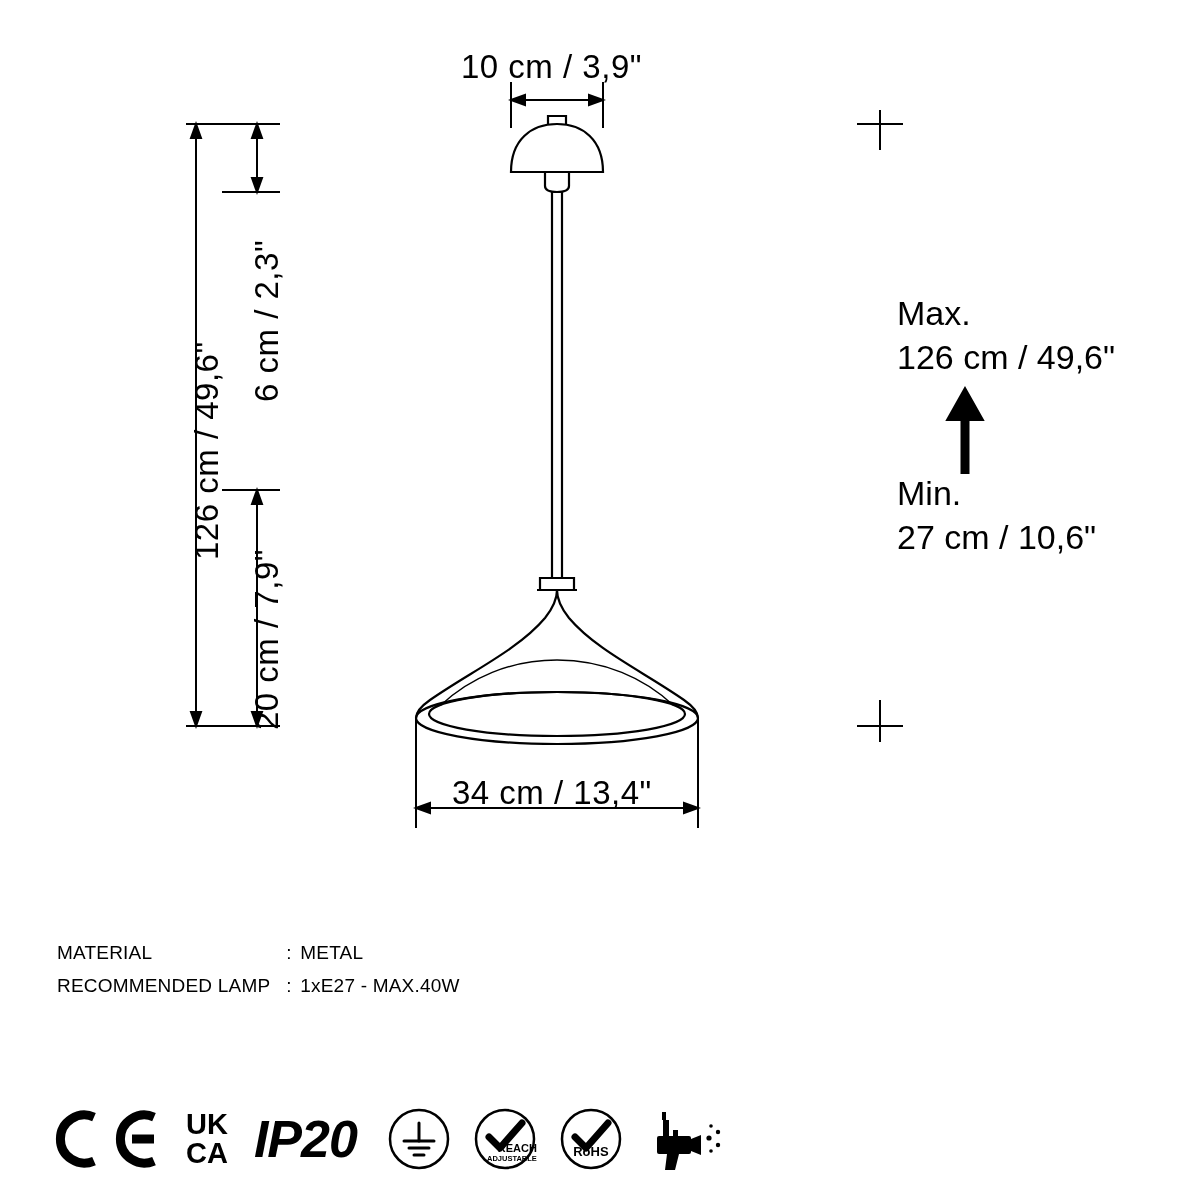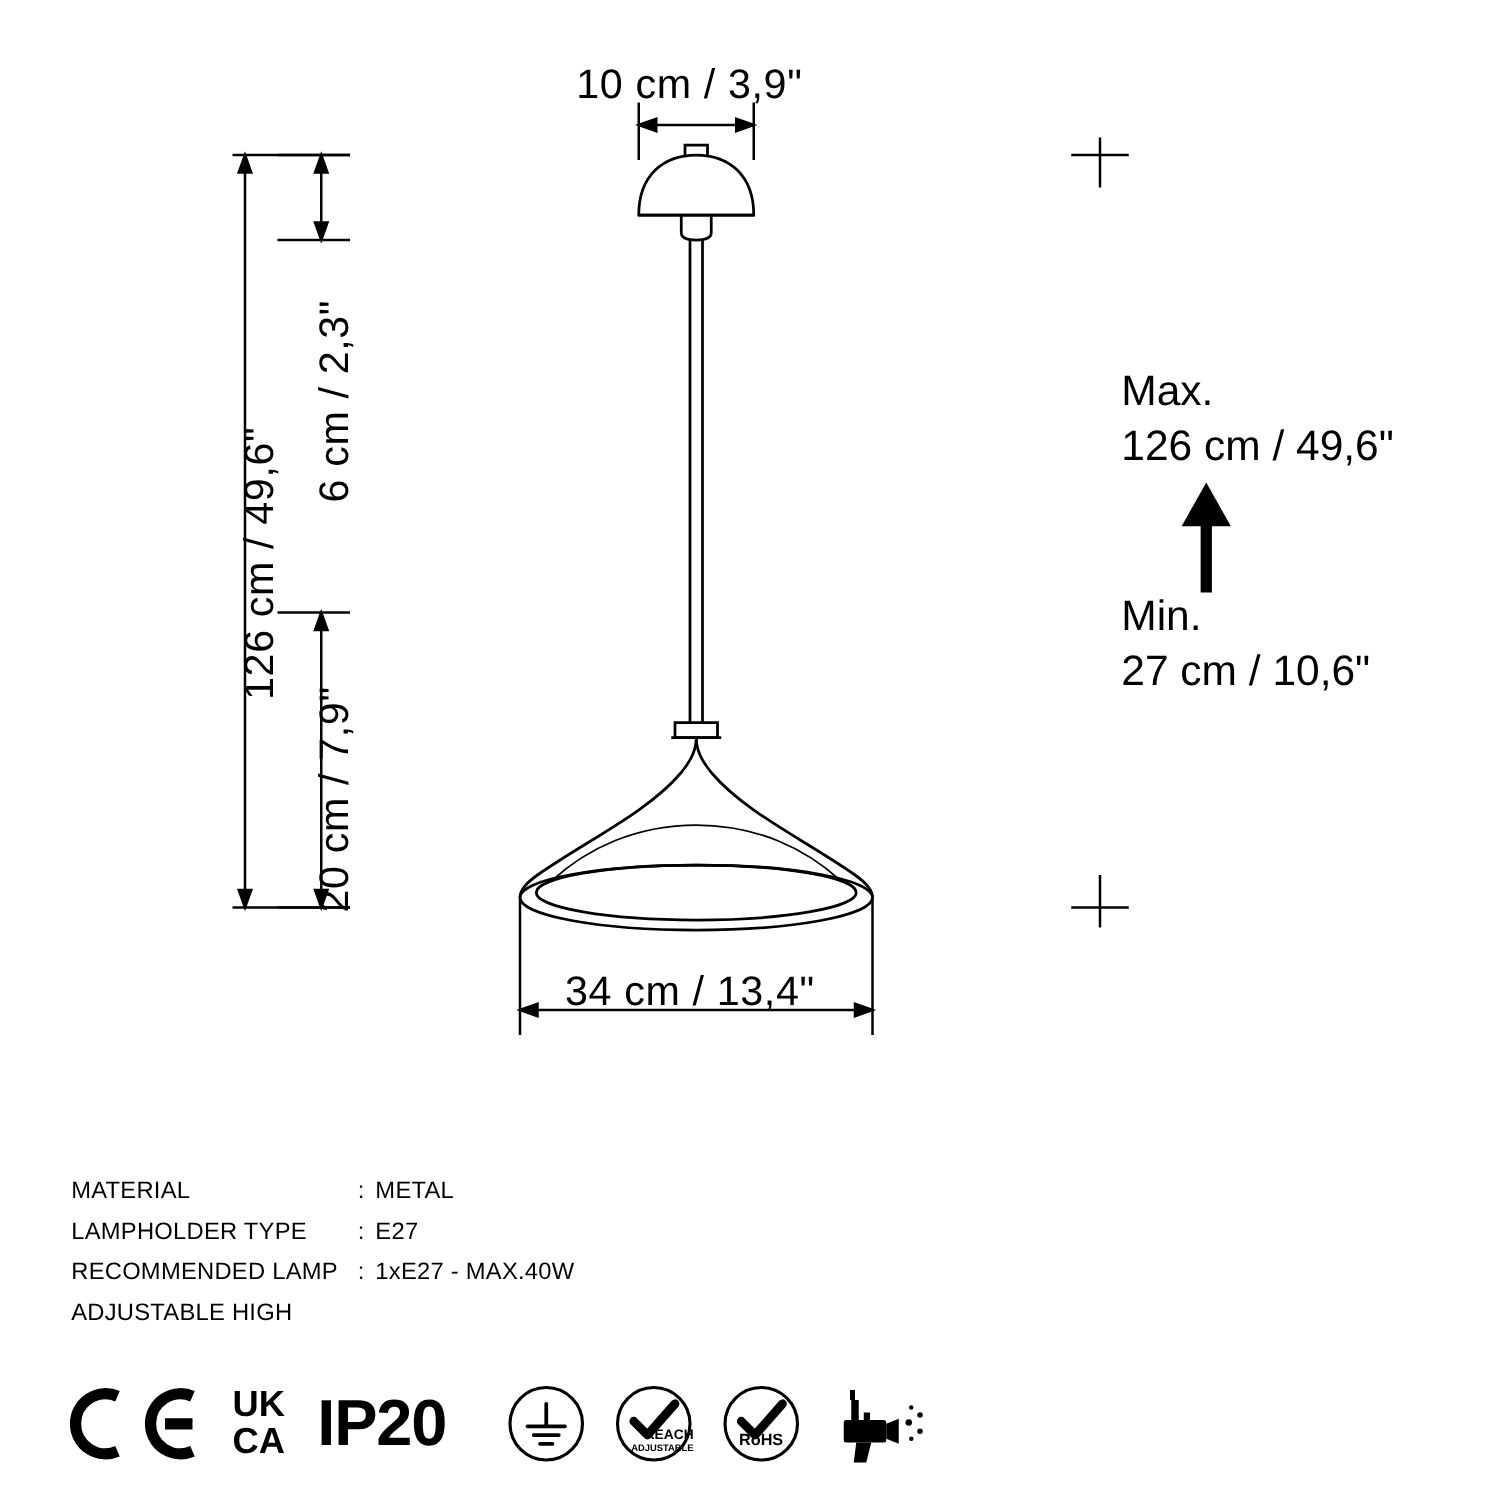--- a/index.html
+++ b/index.html
@@ -186,33 +186,23 @@
 
   <div id="spec">
     <table>
       <tbody>
         <tr>
           <td class="k">MATERIAL</td>
           <td class="c">:</td>
           <td>METAL</td>
         </tr>
         <tr>
-          <td class="k">LAMPHOLDER TYPE</td>
-          <td class="c">:</td>
-          <td>E27</td>
-        </tr>
-        <tr>
           <td class="k">RECOMMENDED LAMP</td>
           <td class="c">:</td>
           <td>1xE27 - MAX.40W</td>
-        </tr>
-        <tr>
-          <td class="k">ADJUSTABLE HIGH</td>
-          <td class="c"></td>
-          <td></td>
         </tr>
       </tbody>
     </table>
   </div>
 
   <div id="certs">
 
     <div class="cert">
       <svg width="118" height="64" viewBox="0 0 118 64">
         <g fill="none" stroke="#000" stroke-width="9">
@@ -223,21 +213,21 @@
       </svg>
     </div>
 
     <div class="cert">
       <div>
         <div class="ukca">UK</div>
         <div class="ukca">CA</div>
       </div>
     </div>
 
-    <div class="cert ip20" style="margin-right:48px;">IP20</div>
+    <div class="cert ip20" style="margin-right:30px;font-style:italic;">IP20</div>
 
     <div class="cert">
       <svg width="64" height="64" viewBox="0 0 64 64">
         <circle cx="32" cy="32" r="29" fill="none" stroke="#000" stroke-width="2.5"></circle>
         <g stroke="#000" stroke-width="3" stroke-linecap="round">
           <line x1="32" y1="16" x2="32" y2="34"></line>
           <line x1="17" y1="34" x2="47" y2="34"></line>
           <line x1="22" y1="41" x2="42" y2="41"></line>
           <line x1="27" y1="48" x2="37" y2="48"></line>
         </g>

